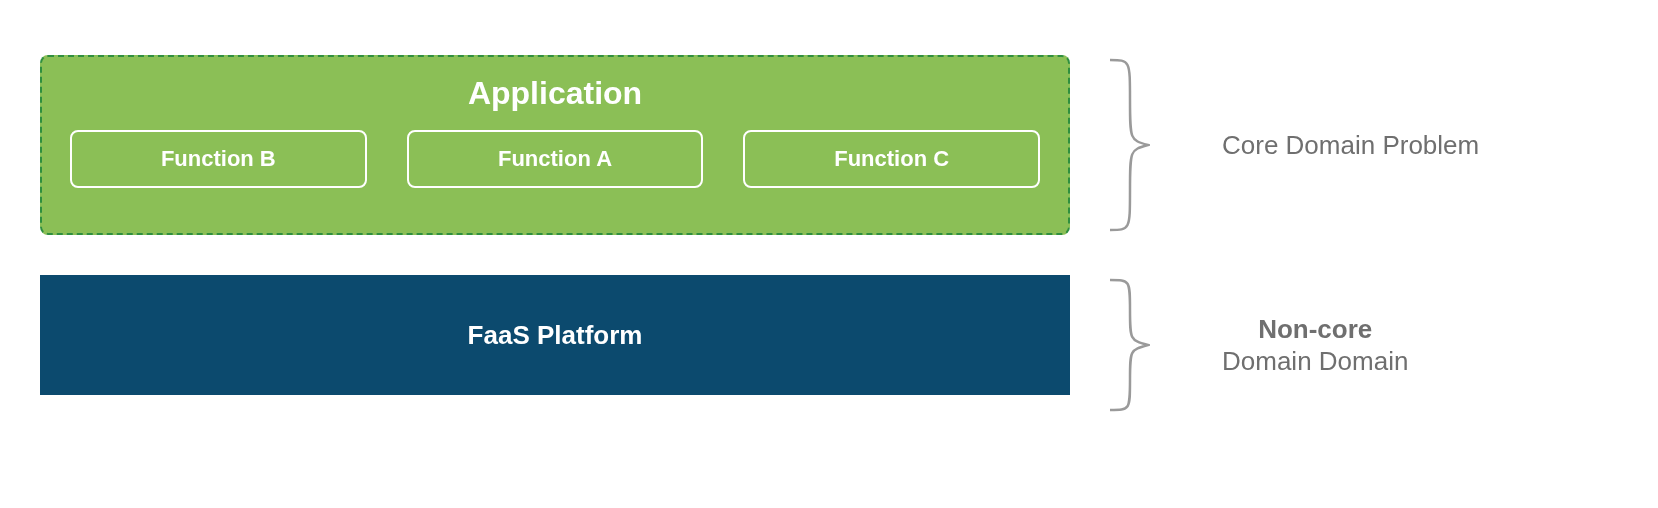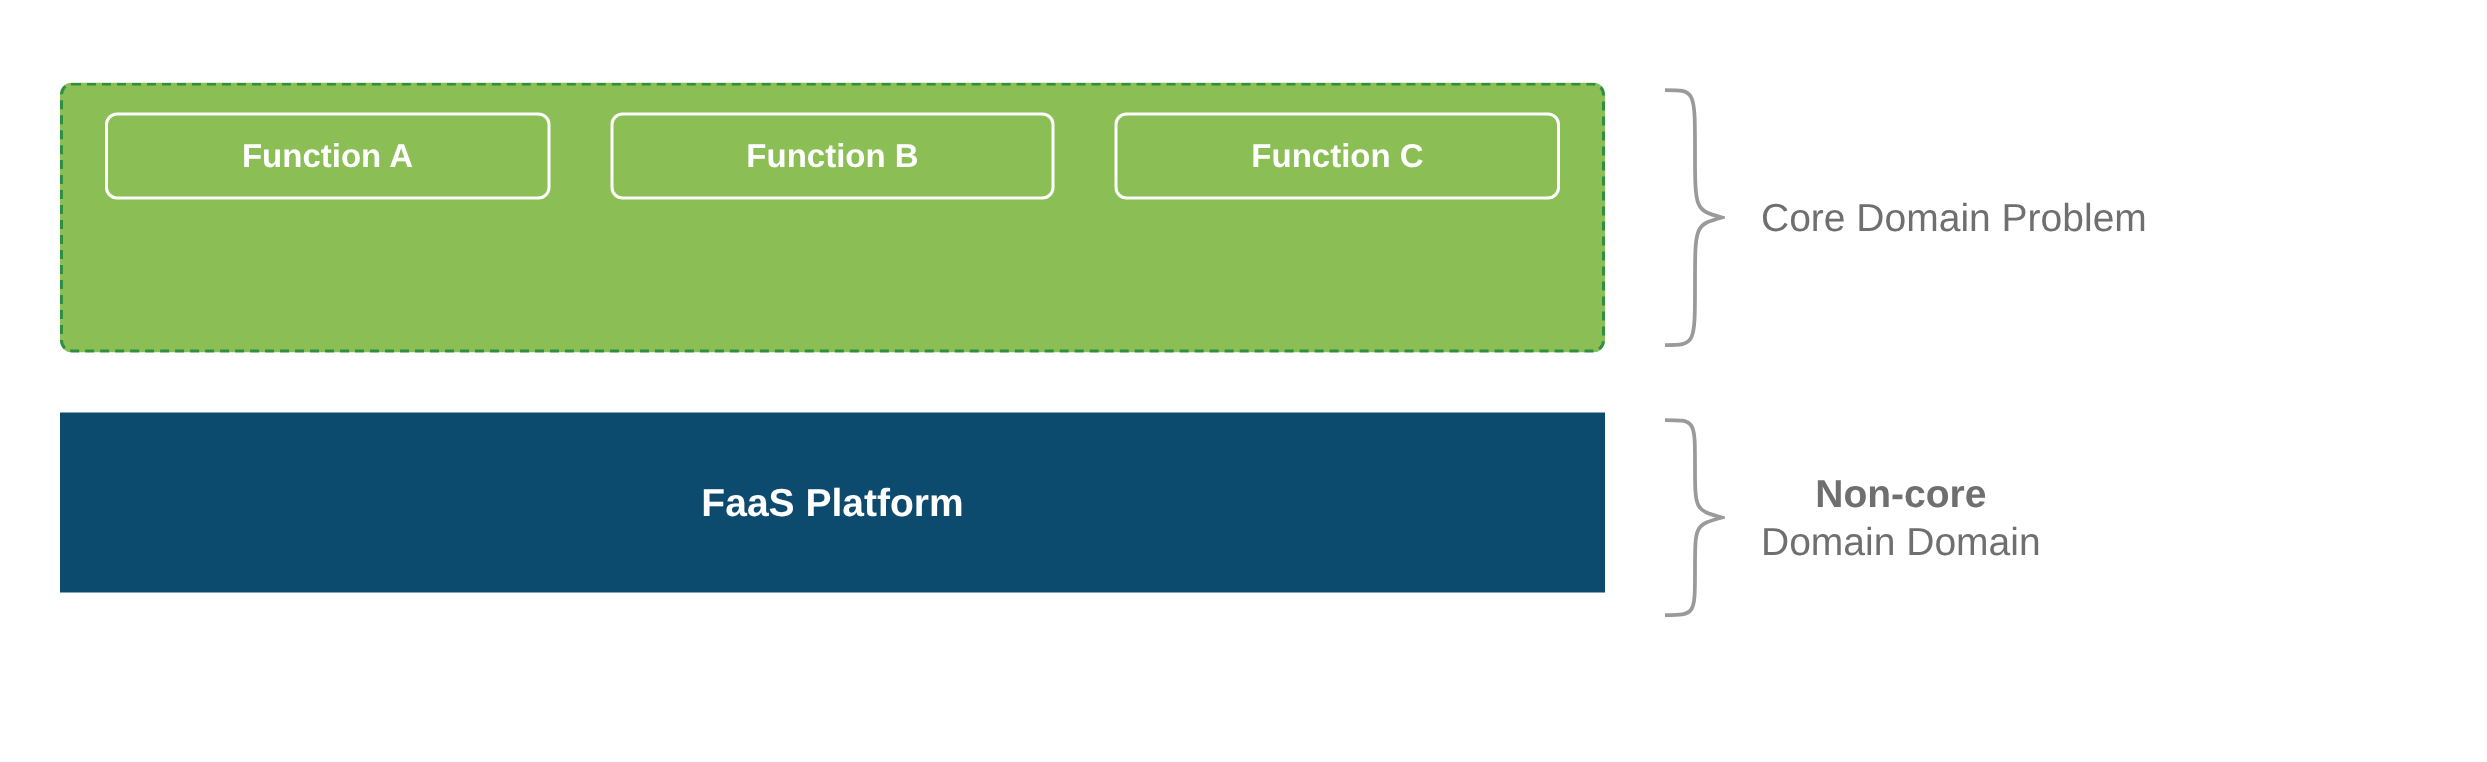--- a/index.html
+++ b/index.html
@@ -62,43 +62,45 @@
     justify-content: center;
     font-size: 26px;
     font-weight: 700;
   }
 
   
   .annot {
     display: flex;
     align-items: center;
     margin-left: 30px;
+    gap: 48px;
   }
   .brace {
     flex-shrink: 0;
   }
   .label {
     margin-left: 24px;
     color: #6f6f6f;
     font-size: 26px;
     line-height: 1.25;
     text-align: center;
   }
   .label .bold { font-weight: 700; }
 </style>
 </head>
 <body>
 
 <div class="canvas">
 
   <div class="row">
     <div class="app-box">
+      <div class="app-title">Application</div>
       <div class="fn-row">
+        <div class="fn-box">Function B</div>
         <div class="fn-box">Function A</div>
-        <div class="fn-box">Function B</div>
         <div class="fn-box">Function C</div>
       </div>
     </div>
     <div class="annot">
       <svg class="brace" width="50" height="180" viewBox="0 0 50 180">
         <path d="M10 5 C30 5 30 5 30 45 C30 85 30 85 48 90 C30 95 30 95 30 135 C30 175 30 175 10 175" fill="none" stroke="#9a9a9a" stroke-width="2.5"></path>
       </svg>
       <div class="label">Core Domain Problem</div>
     </div>
   </div>

